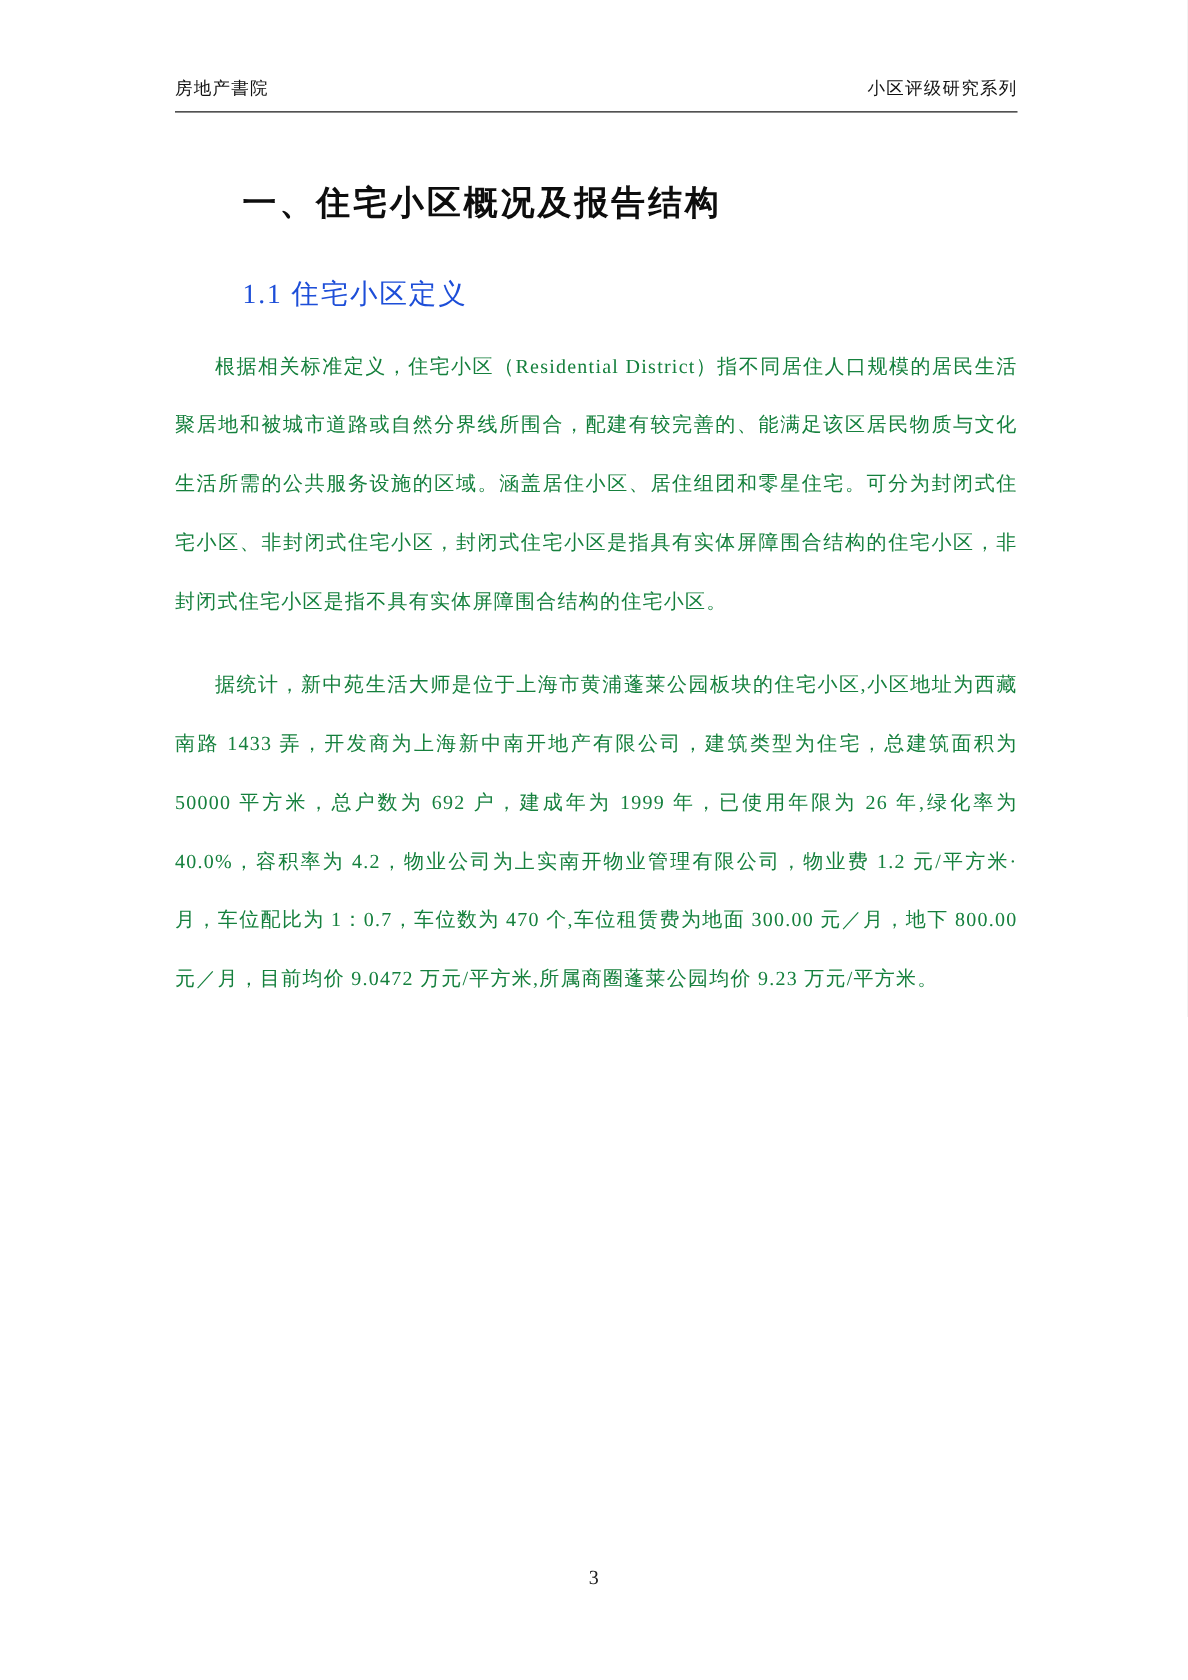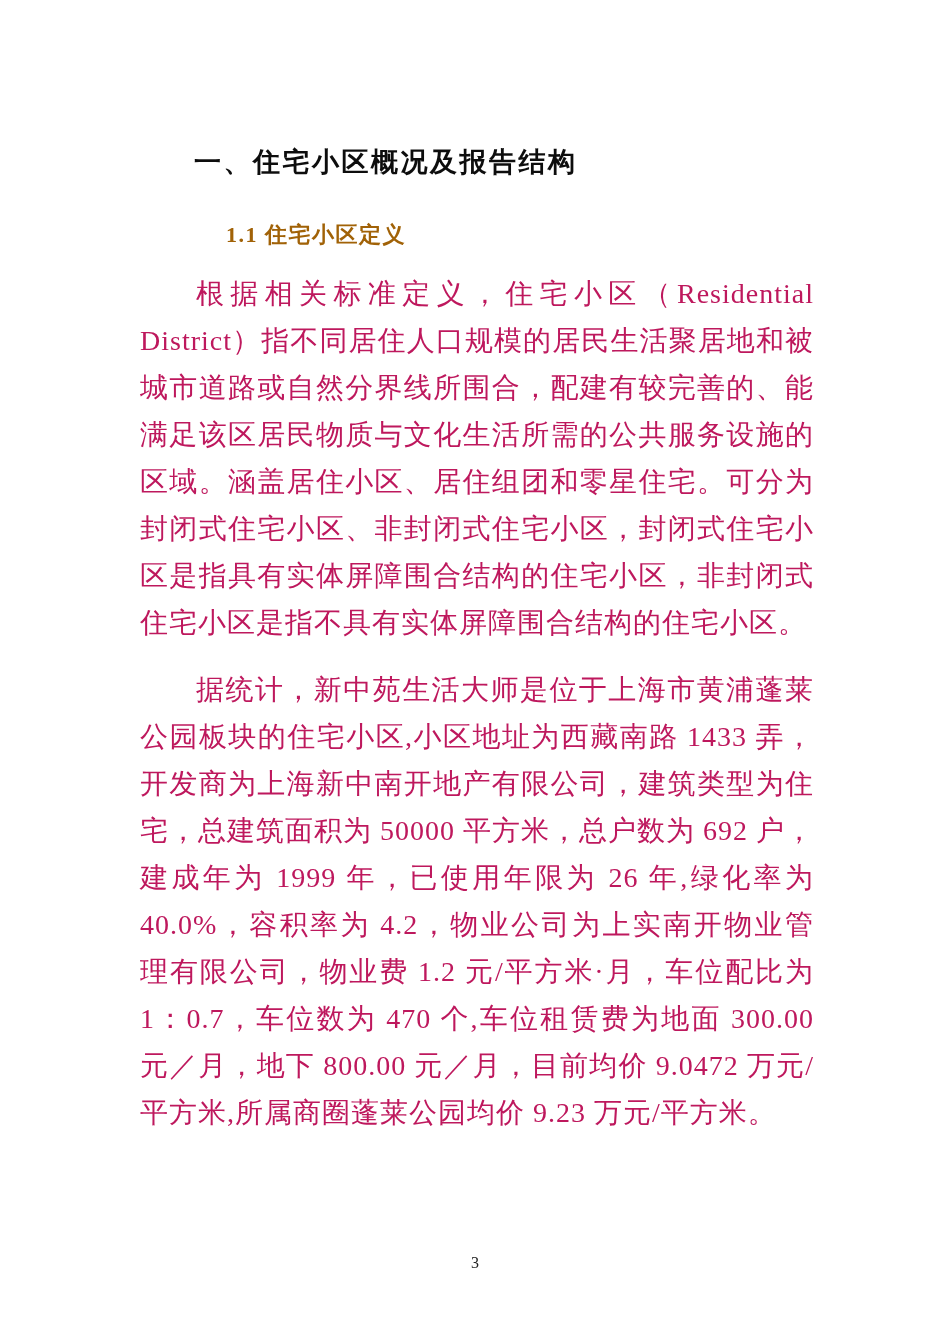--- a/index.html
+++ b/index.html
@@ -38,52 +38,56 @@
     width: 674px;
   }
   h1.sec {
     margin: 48px 0 0 54px;
     font-size: 27px;
     font-weight: bold;
     letter-spacing: 2.5px;
     color: #0d0d0d;
   }
   h2.sub {
-    margin: 40px 0 0 86px;
+    margin: 40px 0 0 54px;
     font-size: 22px;
-    font-weight: bold;
+    font-weight: normal;
     letter-spacing: 1.5px;
-    color: #a16207;
+    color: #1d4ed8;
   }
   p.body {
     margin: 20px 0 0 0;
-    font-size: 28px;
+    font-size: 16px;
     line-height: 47px;
     letter-spacing: 1px;
     text-align: justify;
-    color: #be185d;
+    color: #15803d;
   }
   p.indent {
     text-indent: 2em;
   }
   .page-footer {
     position: absolute;
     left: 0;
     right: 0;
     bottom: 72px;
     text-align: center;
     font-size: 16px;
     color: #222;
   }
 </style>
 </head>
 <body>
 
 <div class="page">
 
+  <div class="doc-header">
+    <span class="hdr-left">房地产書院</span>
+    <span class="hdr-right">小区评级研究系列</span>
+  </div>
 
   <div class="content">
 
     <h1 class="sec">一、住宅小区概况及报告结构</h1>
 
     <h2 class="sub">1.1 住宅小区定义</h2>
 
     <p class="body indent">根据相关标准定义，住宅小区（Residential District）指不同居住人口规模的居民生活聚居地和被城市道路或自然分界线所围合，配建有较完善的、能满足该区居民物质与文化生活所需的公共服务设施的区域。涵盖居住小区、居住组团和零星住宅。可分为封闭式住宅小区、非封闭式住宅小区，封闭式住宅小区是指具有实体屏障围合结构的住宅小区，非封闭式住宅小区是指不具有实体屏障围合结构的住宅小区。</p>
 
 

